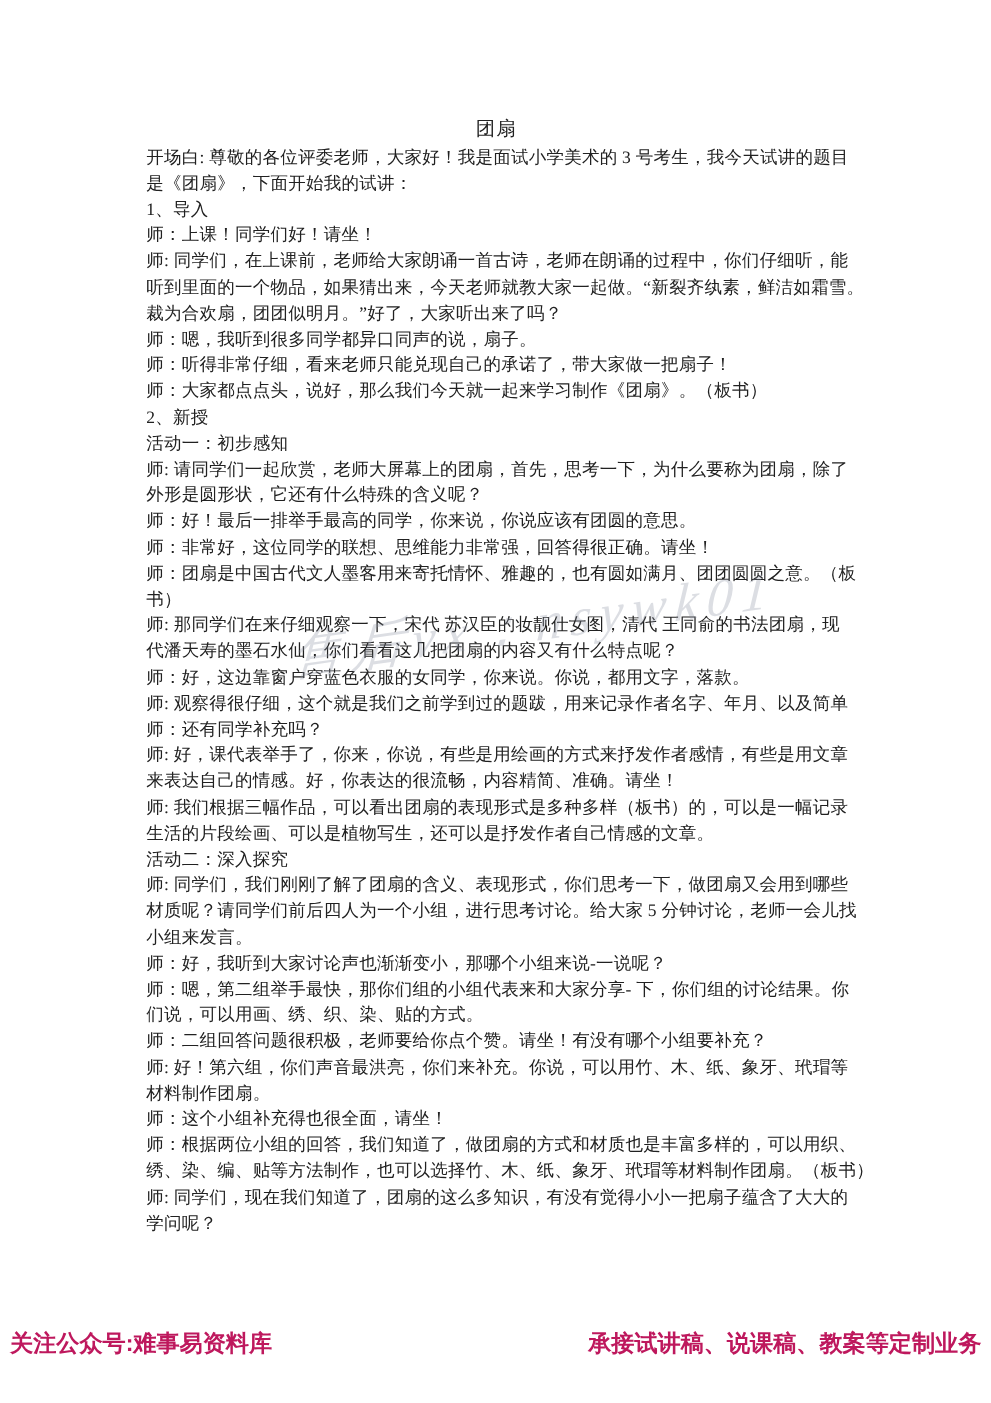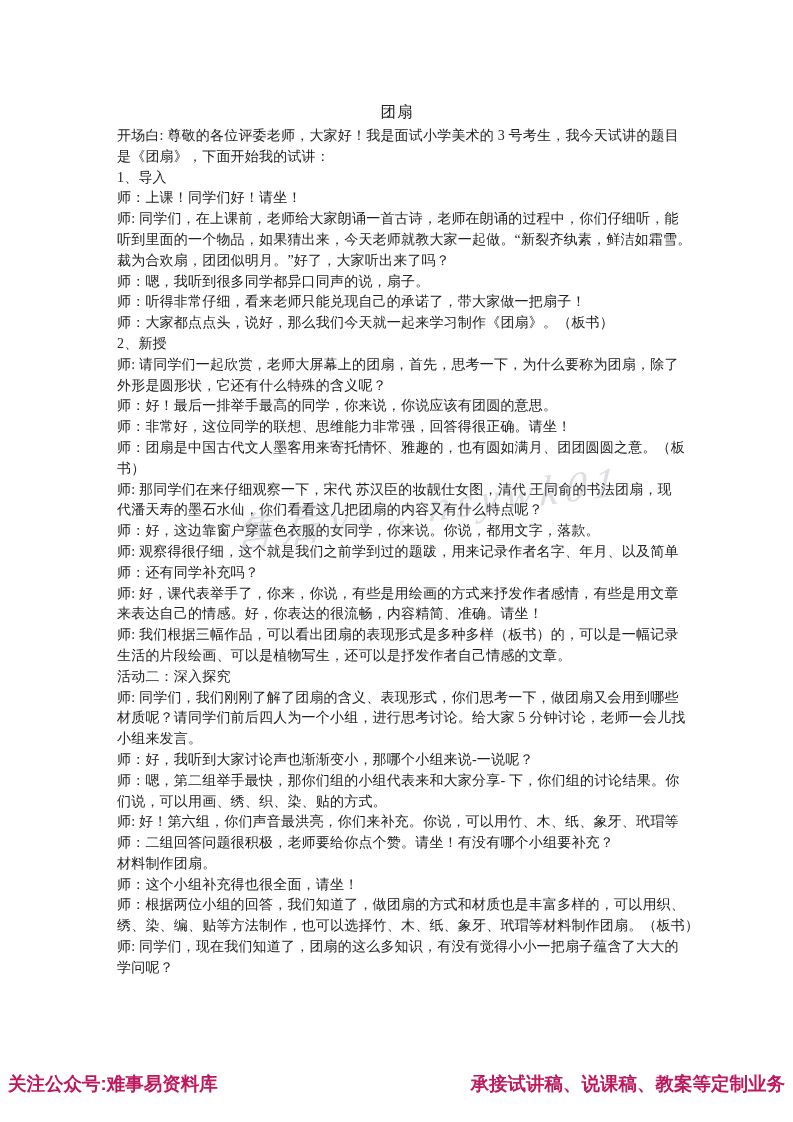--- a/index.html
+++ b/index.html
@@ -7,21 +7,20 @@
     padding: 0;
     background: #ffffff;
   }
   .page {
     position: relative;
     width: 793px;
     height: 1092px;
     background: #ffffff;
     overflow: hidden;
     font-family: "Liberation Serif", "DejaVu Serif", serif;
-    margin-top: 9px;
   }
   .doc-title {
     position: absolute;
     top: 93px;
     left: 114px;
     width: 566px;
     text-align: center;
     font-size: 15.5px;
     color: #212121;
     letter-spacing: 1px;
@@ -81,20 +80,21 @@
       <div class="doc-line">是《团扇》，下面开始我的试讲：</div>
       <div class="doc-line">1、导入</div>
       <div class="doc-line">师：上课！同学们好！请坐！</div>
       <div class="doc-line">师: 同学们，在上课前，老师给大家朗诵一首古诗，老师在朗诵的过程中，你们仔细听，能</div>
       <div class="doc-line">听到里面的一个物品，如果猜出来，今天老师就教大家一起做。“新裂齐纨素，鲜洁如霜雪。</div>
       <div class="doc-line">裁为合欢扇，团团似明月。”好了，大家听出来了吗？</div>
       <div class="doc-line">师：嗯，我听到很多同学都异口同声的说，扇子。</div>
       <div class="doc-line">师：听得非常仔细，看来老师只能兑现自己的承诺了，带大家做一把扇子！</div>
       <div class="doc-line">师：大家都点点头，说好，那么我们今天就一起来学习制作《团扇》。（板书）</div>
       <div class="doc-line">2、新授</div>
+      <div class="doc-line">活动一：初步感知</div>
       <div class="doc-line">师: 请同学们一起欣赏，老师大屏幕上的团扇，首先，思考一下，为什么要称为团扇，除了</div>
       <div class="doc-line">外形是圆形状，它还有什么特殊的含义呢？</div>
       <div class="doc-line">师：好！最后一排举手最高的同学，你来说，你说应该有团圆的意思。</div>
       <div class="doc-line">师：非常好，这位同学的联想、思维能力非常强，回答得很正确。请坐！</div>
       <div class="doc-line">师：团扇是中国古代文人墨客用来寄托情怀、雅趣的，也有圆如满月、团团圆圆之意。（板</div>
       <div class="doc-line">书）</div>
       <div class="doc-line">师: 那同学们在来仔细观察一下，宋代 苏汉臣的妆靓仕女图，清代 王同俞的书法团扇，现</div>
       <div class="doc-line">代潘天寿的墨石水仙，你们看看这几把团扇的内容又有什么特点呢？</div>
       <div class="doc-line">师：好，这边靠窗户穿蓝色衣服的女同学，你来说。你说，都用文字，落款。</div>
       <div class="doc-line">师: 观察得很仔细，这个就是我们之前学到过的题跋，用来记录作者名字、年月、以及简单</div>
@@ -103,22 +103,22 @@
       <div class="doc-line">来表达自己的情感。好，你表达的很流畅，内容精简、准确。请坐！</div>
       <div class="doc-line">师: 我们根据三幅作品，可以看出团扇的表现形式是多种多样（板书）的，可以是一幅记录</div>
       <div class="doc-line">生活的片段绘画、可以是植物写生，还可以是抒发作者自己情感的文章。</div>
       <div class="doc-line">活动二：深入探究</div>
       <div class="doc-line">师: 同学们，我们刚刚了解了团扇的含义、表现形式，你们思考一下，做团扇又会用到哪些</div>
       <div class="doc-line">材质呢？请同学们前后四人为一个小组，进行思考讨论。给大家 5 分钟讨论，老师一会儿找</div>
       <div class="doc-line">小组来发言。</div>
       <div class="doc-line">师：好，我听到大家讨论声也渐渐变小，那哪个小组来说-一说呢？</div>
       <div class="doc-line">师：嗯，第二组举手最快，那你们组的小组代表来和大家分享- 下，你们组的讨论结果。你</div>
       <div class="doc-line">们说，可以用画、绣、织、染、贴的方式。</div>
+      <div class="doc-line">师：二组回答问题很积极，老师要给你点个赞。请坐！有没有哪个小组要补充？</div>
       <div class="doc-line">师: 好！第六组，你们声音最洪亮，你们来补充。你说，可以用竹、木、纸、象牙、玳瑁等</div>
-      <div class="doc-line">师：二组回答问题很积极，老师要给你点个赞。请坐！有没有哪个小组要补充？</div>
       <div class="doc-line">材料制作团扇。</div>
       <div class="doc-line">师：这个小组补充得也很全面，请坐！</div>
       <div class="doc-line">师：根据两位小组的回答，我们知道了，做团扇的方式和材质也是丰富多样的，可以用织、</div>
       <div class="doc-line">绣、染、编、贴等方法制作，也可以选择竹、木、纸、象牙、玳瑁等材料制作团扇。（板书）</div>
       <div class="doc-line">师: 同学们，现在我们知道了，团扇的这么多知识，有没有觉得小小一把扇子蕴含了大大的</div>
       <div class="doc-line">学问呢？</div>
     </div>
 
   <div class="watermark">售后vx：nsywk01</div>
 

